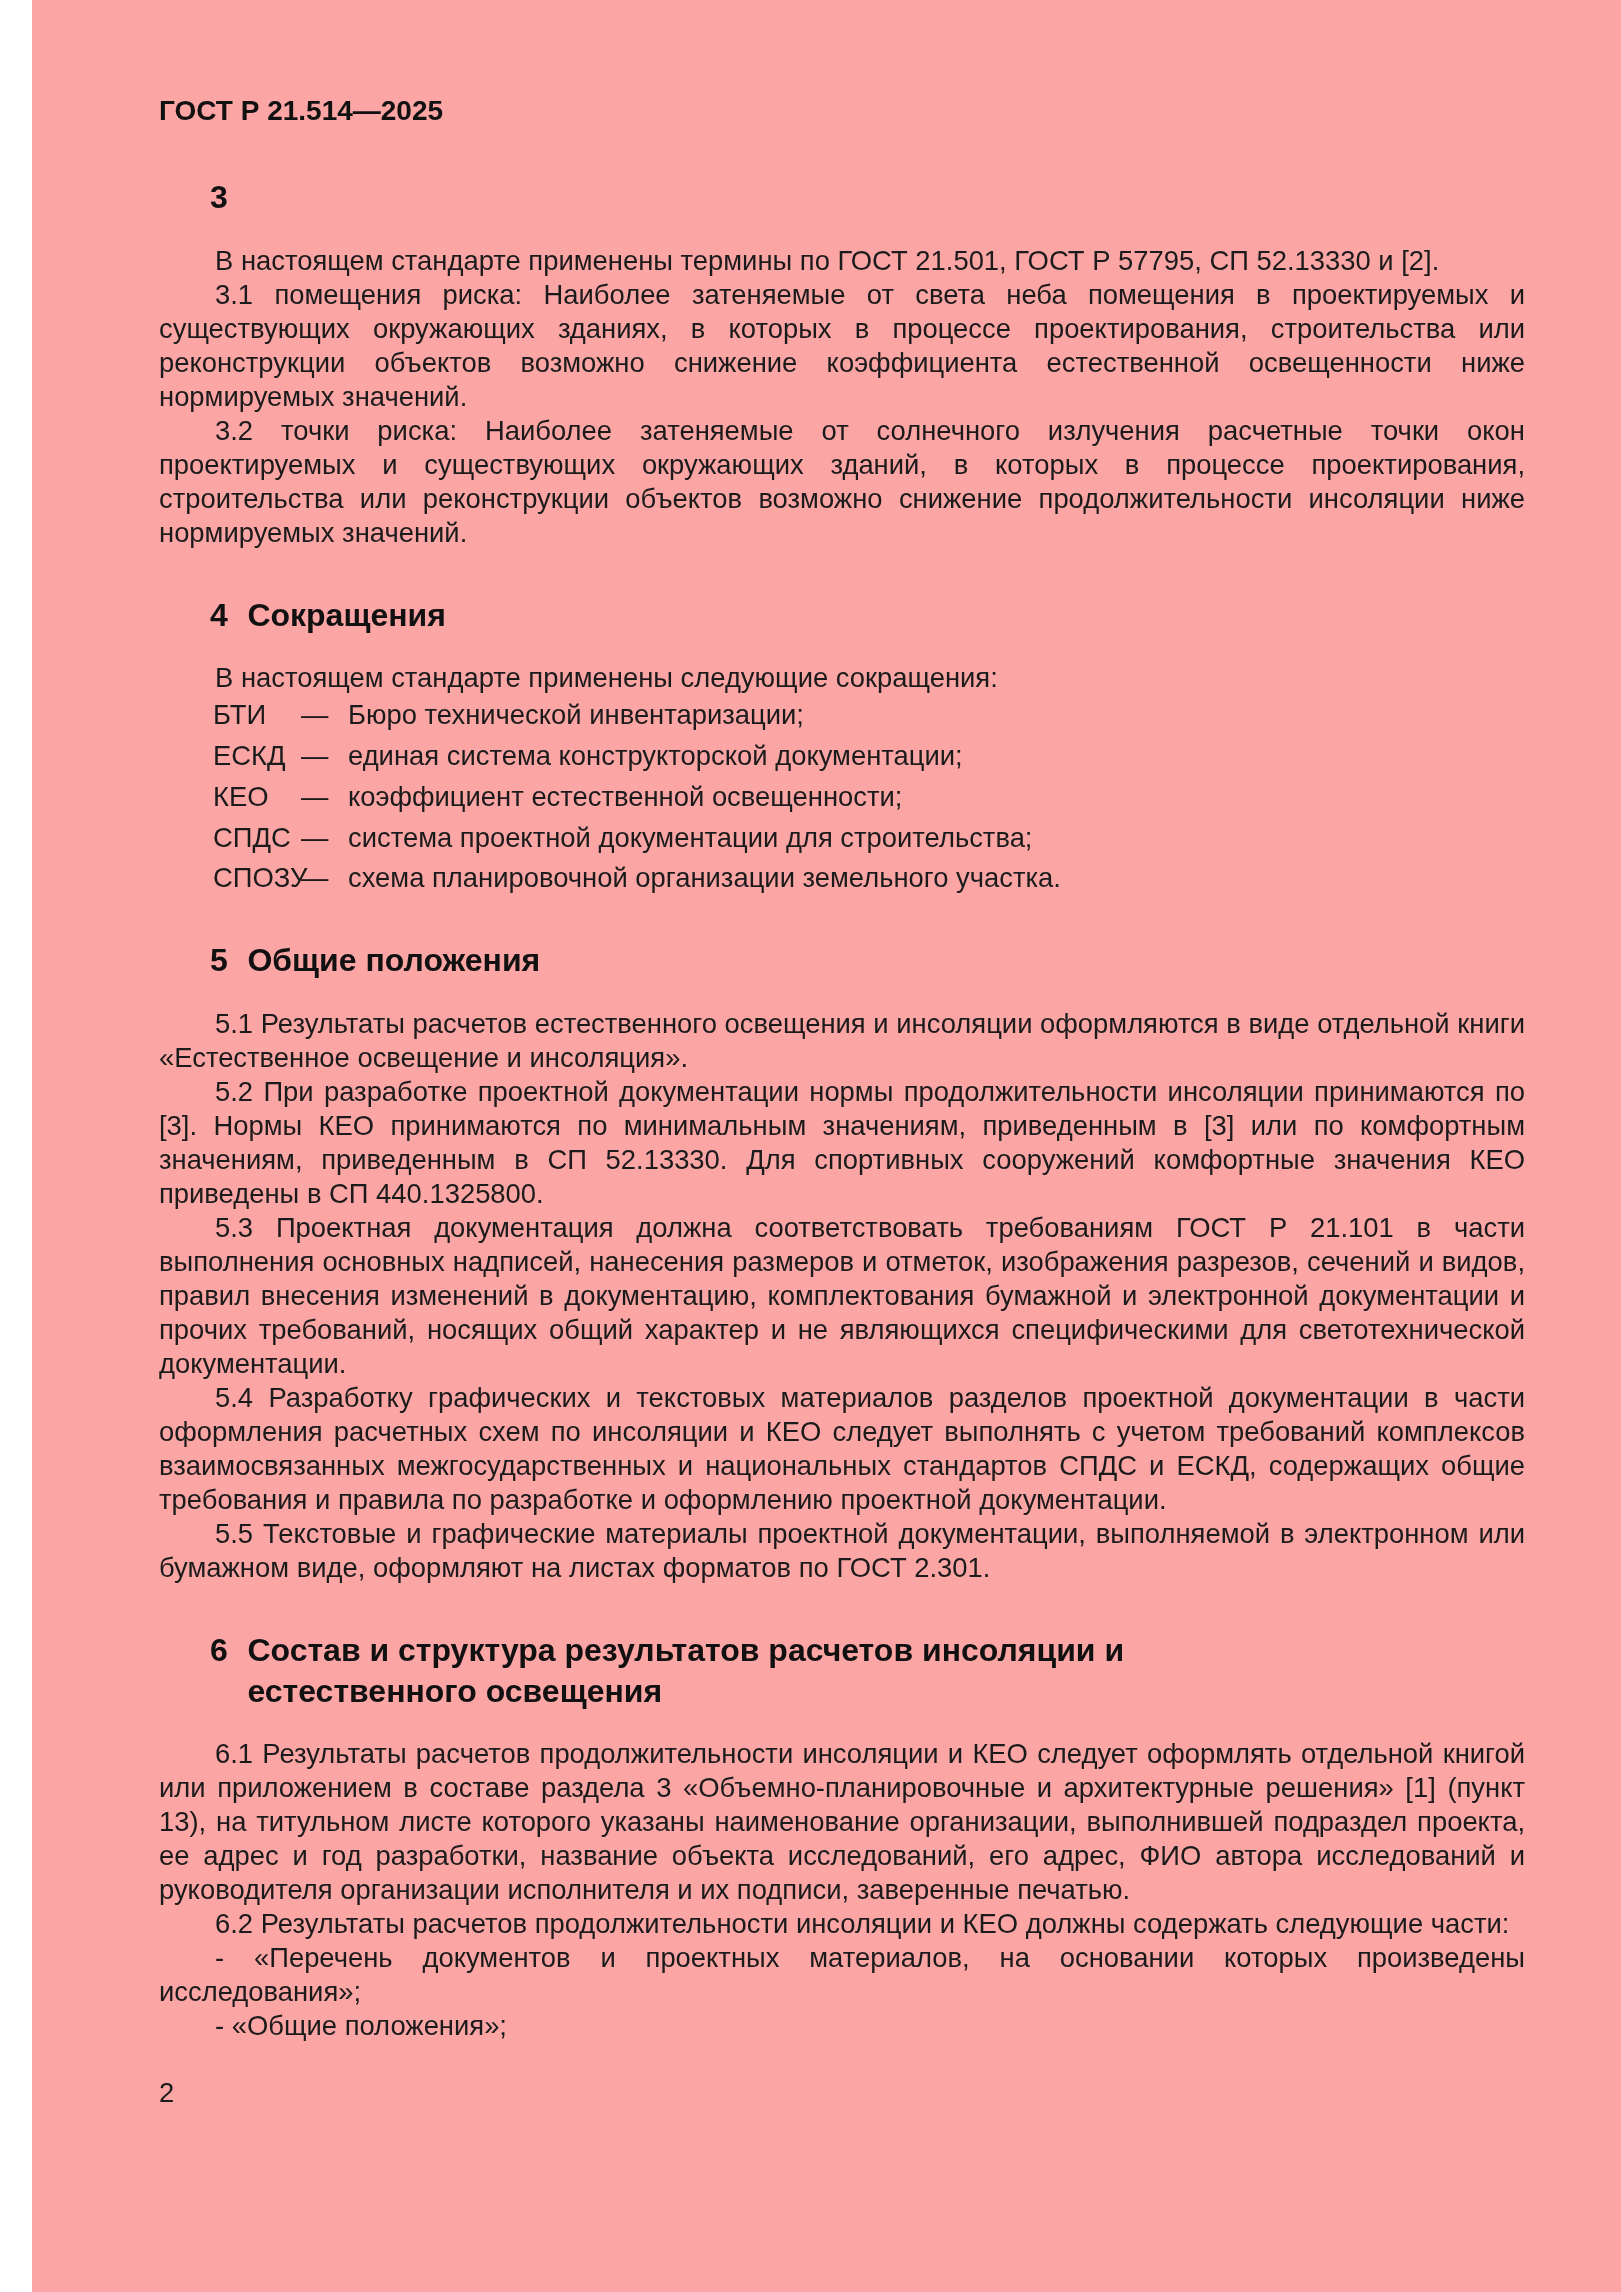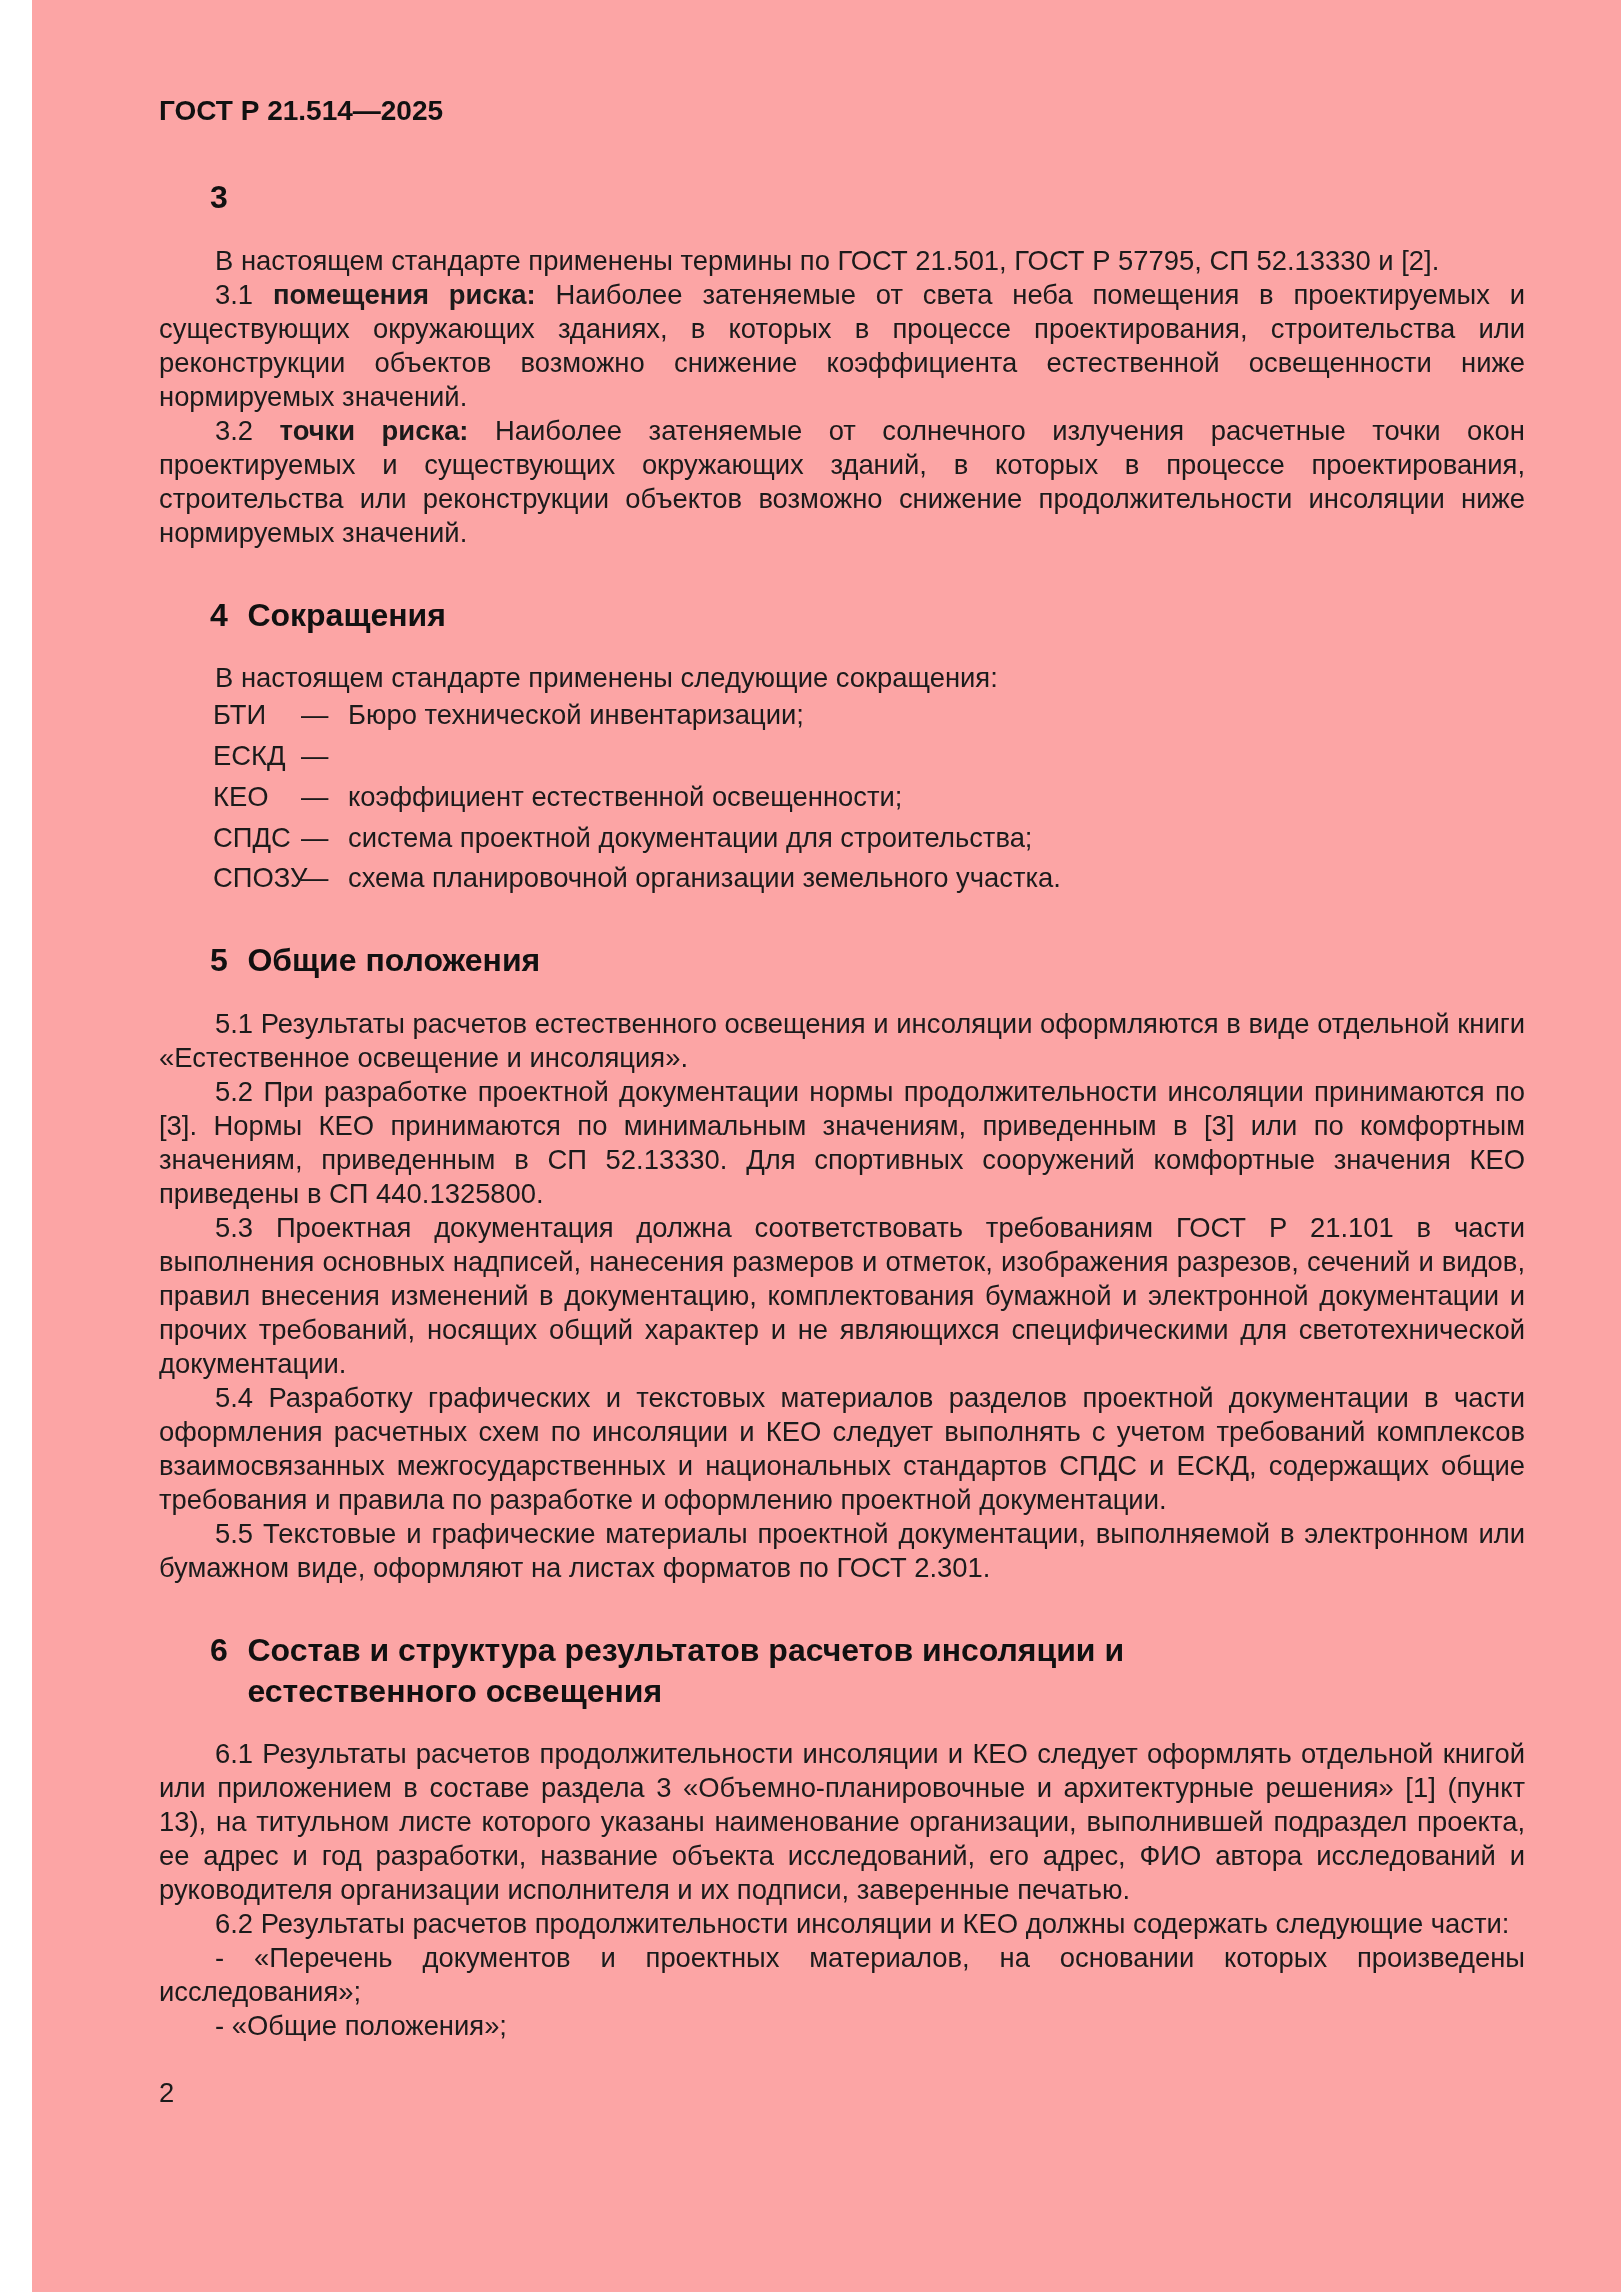--- a/index.html
+++ b/index.html
@@ -56,21 +56,21 @@
   }
   .abbr-row {
     display: flex;
     font-size: 27.4px;
     line-height: 34px;
     margin: 0 0 6.9px 54px;
   }
   .abbr-term  { width: 88px;  flex: 0 0 auto; }
   .abbr-dash  { width: 47px;  flex: 0 0 auto; }
   .abbr-def   { flex: 1; }
-  .bold { font-weight: bold; }
+  .bold { font-weight: normal; }
   .page-number {
     font-size: 27.4px;
     line-height: 34px;
     margin-top: 33px;
   }
 </style>
 </head>
 <body>
 
 <div class="page">
@@ -97,20 +97,21 @@
 
     <div class="abbr-list">
       <div class="abbr-row">
         <span class="abbr-term">БТИ</span>
         <span class="abbr-dash">—</span>
         <span class="abbr-def">Бюро технической инвентаризации;</span>
       </div>
       <div class="abbr-row">
         <span class="abbr-term">ЕСКД</span>
         <span class="abbr-dash">—</span>
+        <span class="abbr-def">единая система конструкторской документации;</span>
       </div>
       <div class="abbr-row">
         <span class="abbr-term">КЕО</span>
         <span class="abbr-dash">—</span>
         <span class="abbr-def">коэффициент естественной освещенности;</span>
       </div>
       <div class="abbr-row">
         <span class="abbr-term">СПДС</span>
         <span class="abbr-dash">—</span>
         <span class="abbr-def">система проектной документации для строительства;</span>

